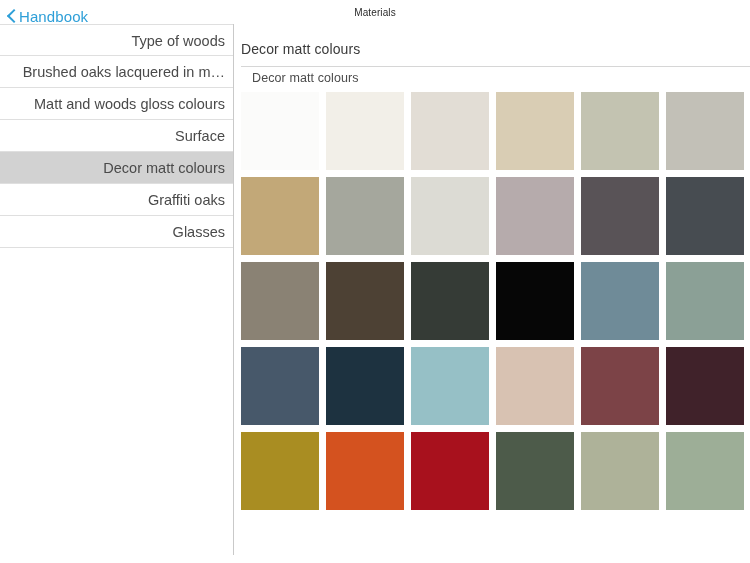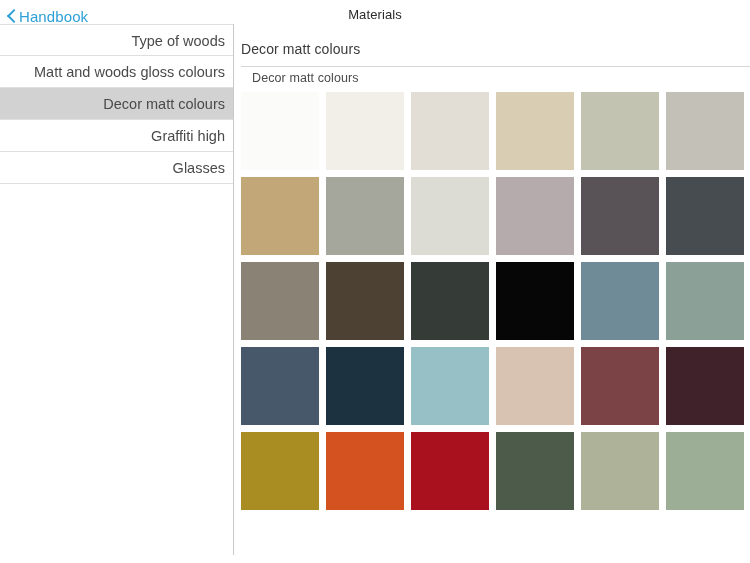--- a/index.html
+++ b/index.html
@@ -62,21 +62,21 @@
     color: #2e9fd8;
     letter-spacing: 0.1px;
     line-height: 1;
   }
   .title-center {
     position: absolute;
     left: 0;
     top: 7px;
     width: 750px;
     text-align: center;
-    font-size: 13px;
+    font-size: 10px;
     color: #2b2b2b;
     letter-spacing: 0.1px;
   }
 
   
   .sidebar {
     position: absolute;
     left: 0;
     top: 24px;
     width: 234px;
@@ -173,23 +173,25 @@
     <div class="back-btn">
       <span class="chevron-left"></span>
       <span class="back-label">Handbook</span>
     </div>
     <div class="title-center">Materials</div>
   </div>
 
   <div class="sidebar">
     <div id="sidebar-list">
         <div class="list-row"><span>Type of woods</span></div>
+        <div class="list-row"><span>Brushed oaks lacquered in m…</span></div>
         <div class="list-row"><span>Matt and woods gloss colours</span></div>
+        <div class="list-row"><span>Surface</span></div>
         <div class="list-row selected"><span>Decor matt colours</span></div>
-        <div class="list-row"><span>Graffiti high</span></div>
+        <div class="list-row"><span>Graffiti oaks</span></div>
         <div class="list-row"><span>Glasses</span></div>
       </div>
   </div>
 
   <div class="detail">
     <div class="detail-title">Decor matt colours</div>
     <div class="detail-rule"></div>
     <div class="section-label">Decor matt colours</div>
     <div class="swatch-grid" id="swatch-grid">
         <div class="swatch" style="background: rgb(251, 251, 250);"></div>

